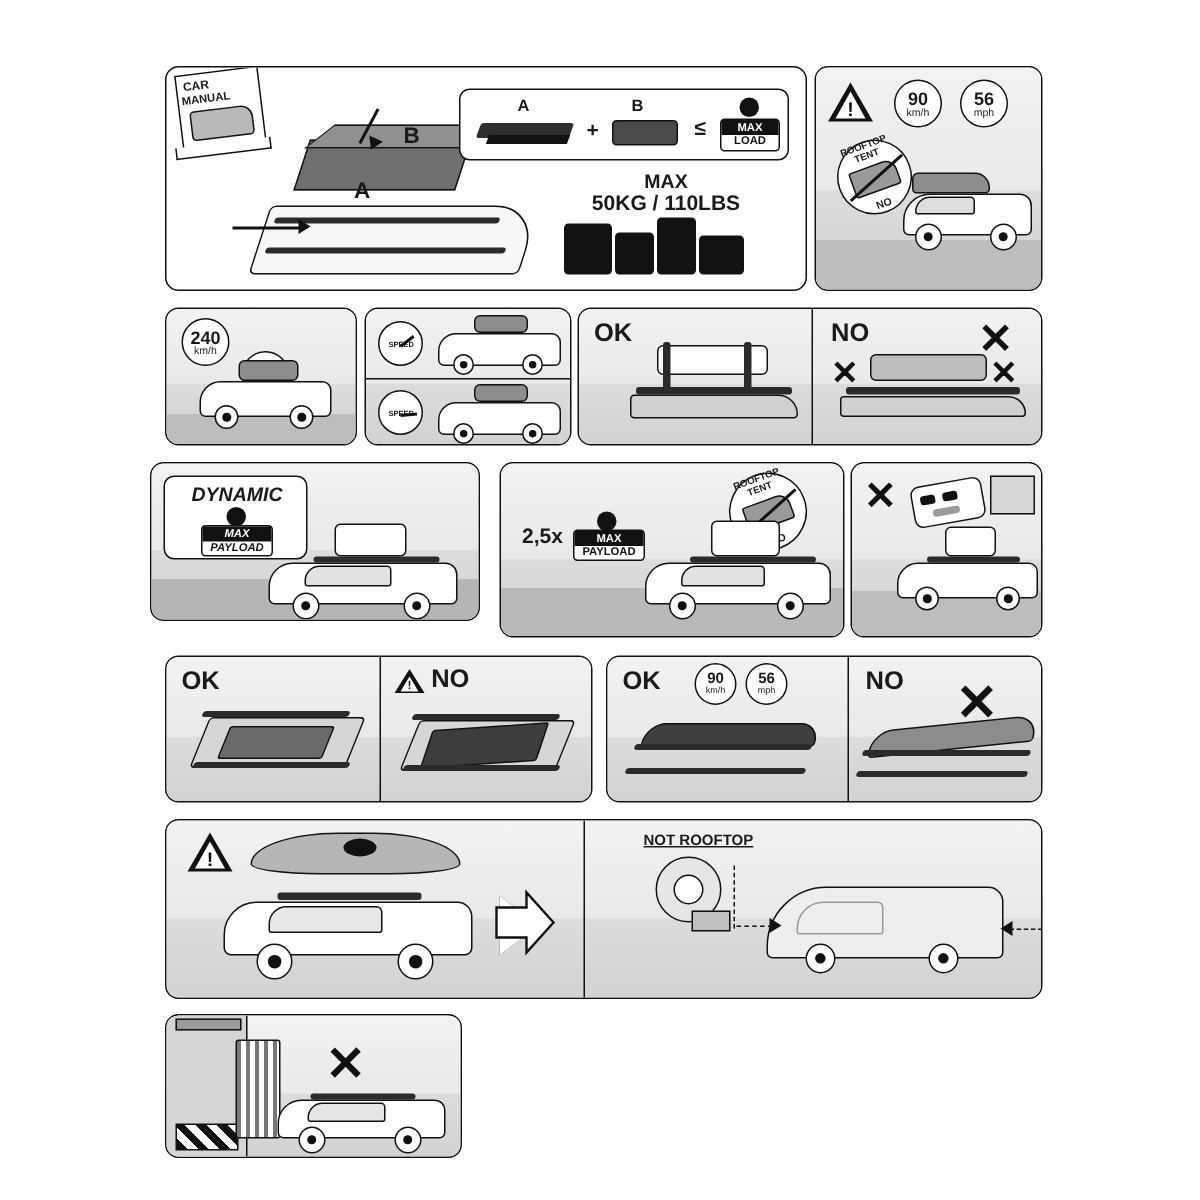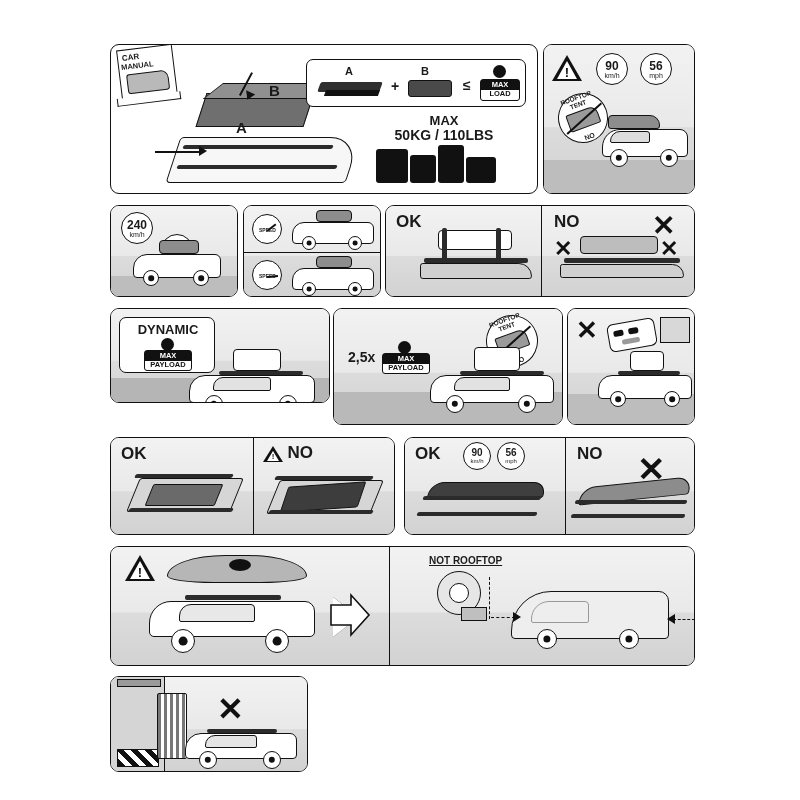--- a/index.html
+++ b/index.html
@@ -337,21 +337,21 @@
     <div class="x" style="left:266px; top:6px; font-size:28px;">✕</div>
     <div style="position:absolute; left:182px; top:30px; width:112px; height:44px;">
       <div class="box-grey" style="left:12px; top:0px; width:78px; height:18px; background:#bdbdbd;"></div>
       <div class="bar" style="left:-4px; top:22px; width:116px; height:5px;"></div>
       <div style="position:absolute; left:-8px; top:28px; width:124px; height:14px; background:#d0d0d0; border:1.3px solid #111; border-radius:3px 14px 3px 3px;"></div>
       <div class="x" style="left:-14px; top:2px; font-size:22px;">✕</div>
       <div class="x" style="left:92px; top:2px; font-size:22px;">✕</div>
     </div>
   </div>
 
-  <div class="panel" style="left:110px; top:308px; width:220px; height:95px;">
+  <div class="panel" style="left:100px; top:308px; width:220px; height:106px;font-style:italic;">
     <div class="sky"></div>
     <div class="road" style="height:26%; background:#b5b5b5;"></div>
     <div class="sub" style="left:8px; top:8px; width:96px; height:56px; background:#fff;">
       <div style="position:absolute; left:0; top:4px; width:96px; text-align:center; font-size:13px; font-weight:bold;">DYNAMIC</div>
       <div class="dot-blk" style="left:41px; top:20px; width:13px; height:13px;"></div>
       <div class="tag" style="left:24px; top:32px; width:48px; height:21px; font-size:7.5px;">
         <span class="blk">MAX</span>
         <span style="display:block;">PAYLOAD</span>
       </div>
     </div>

